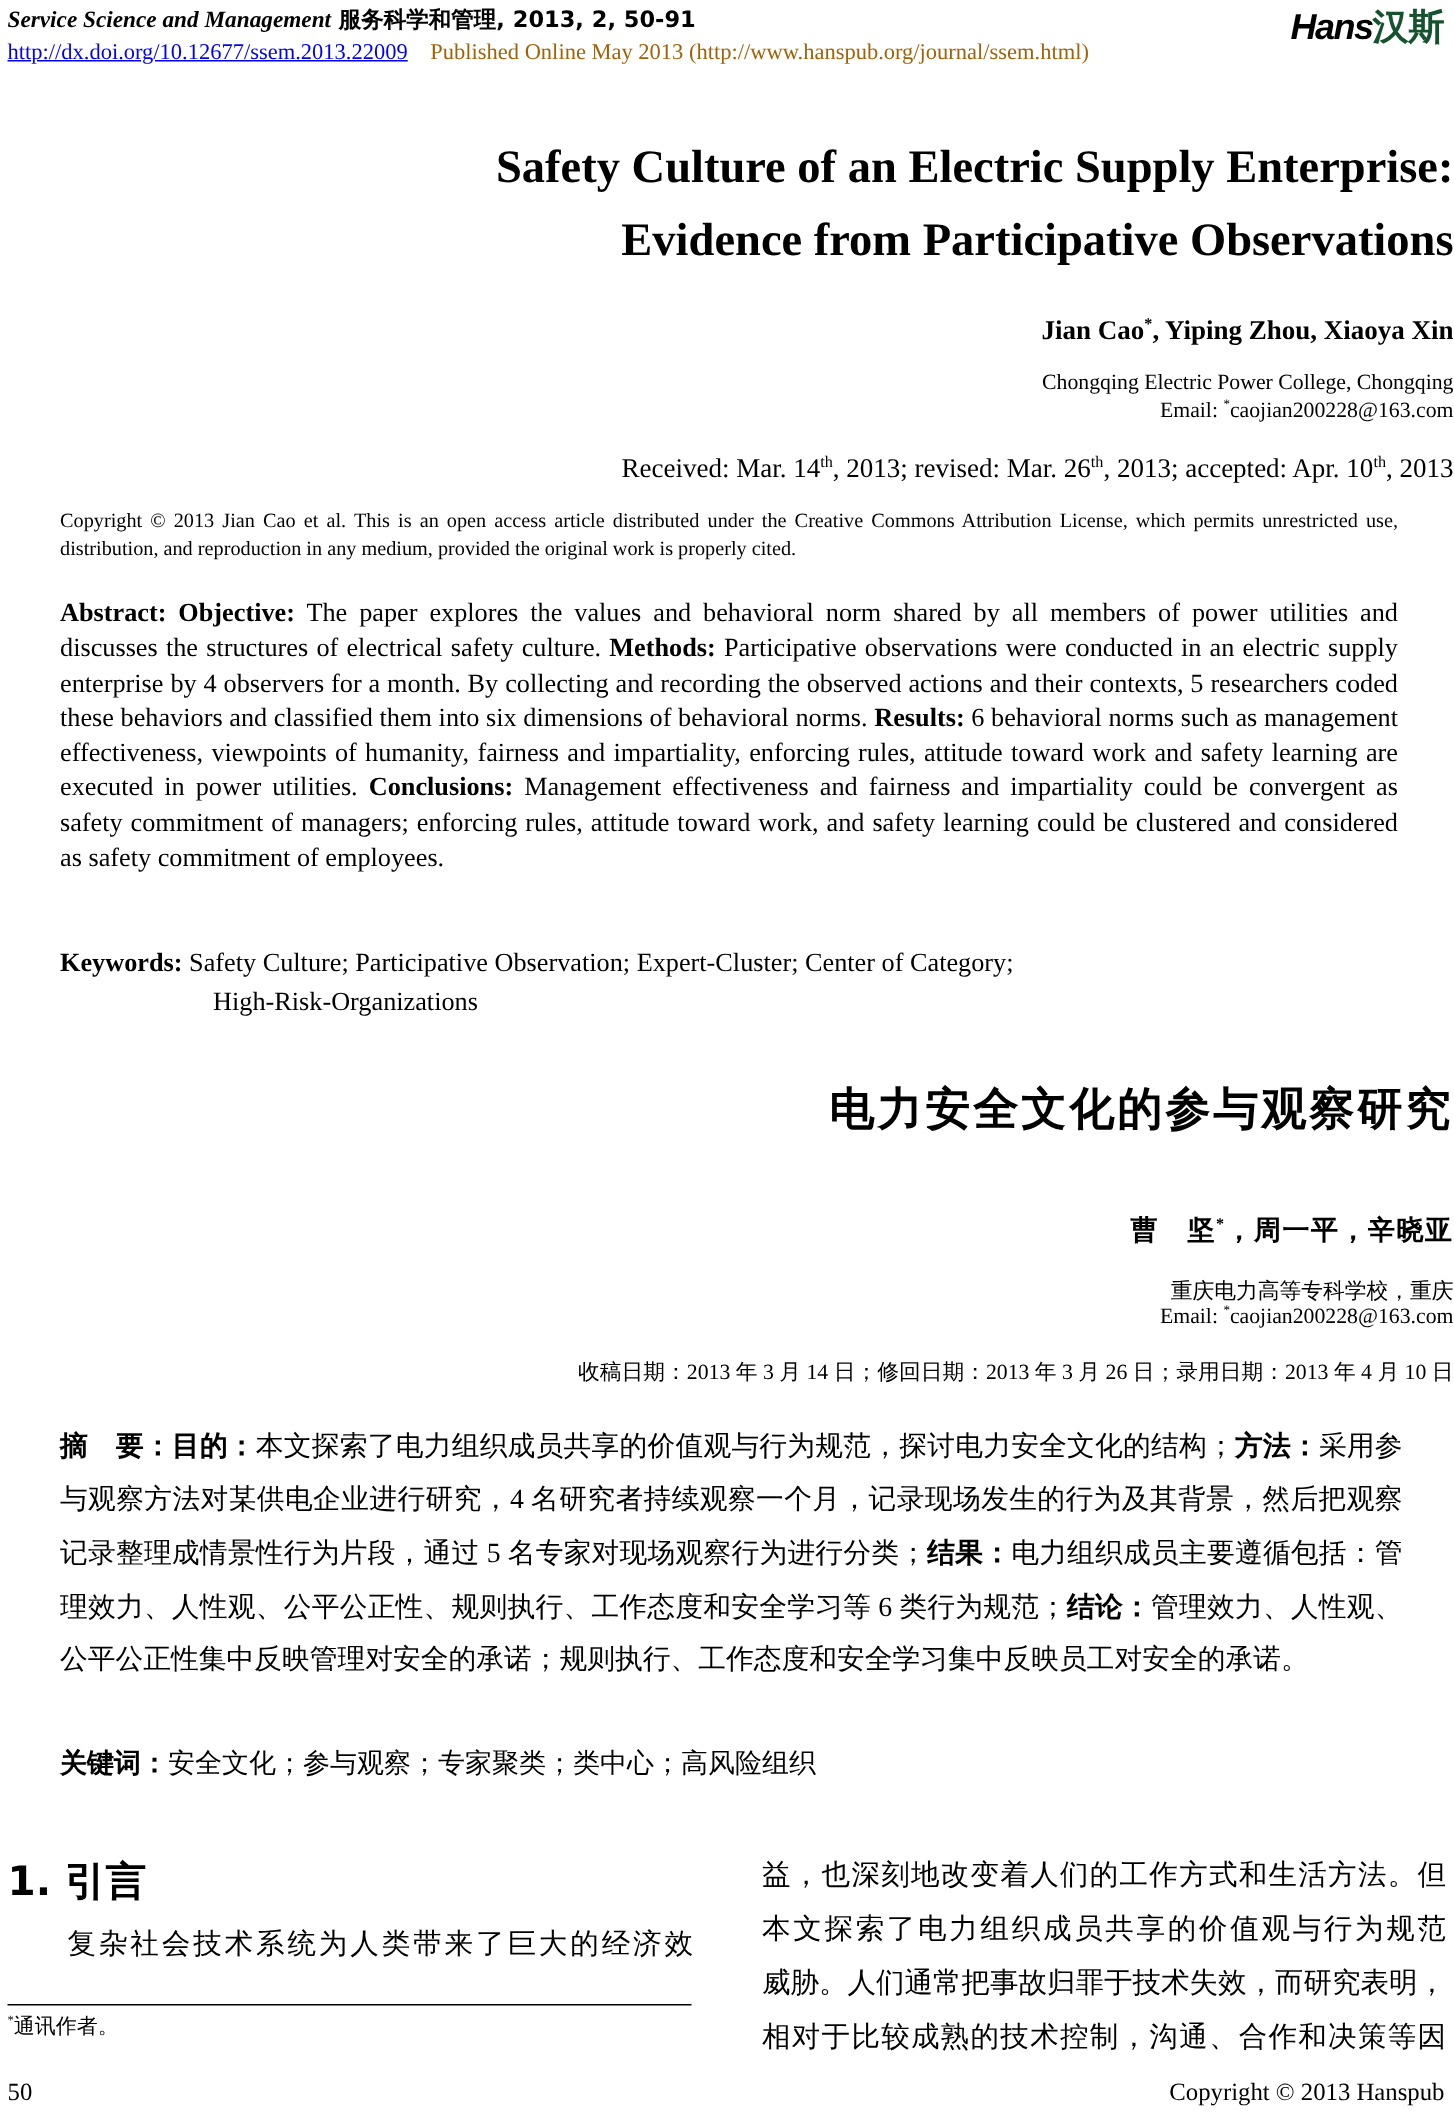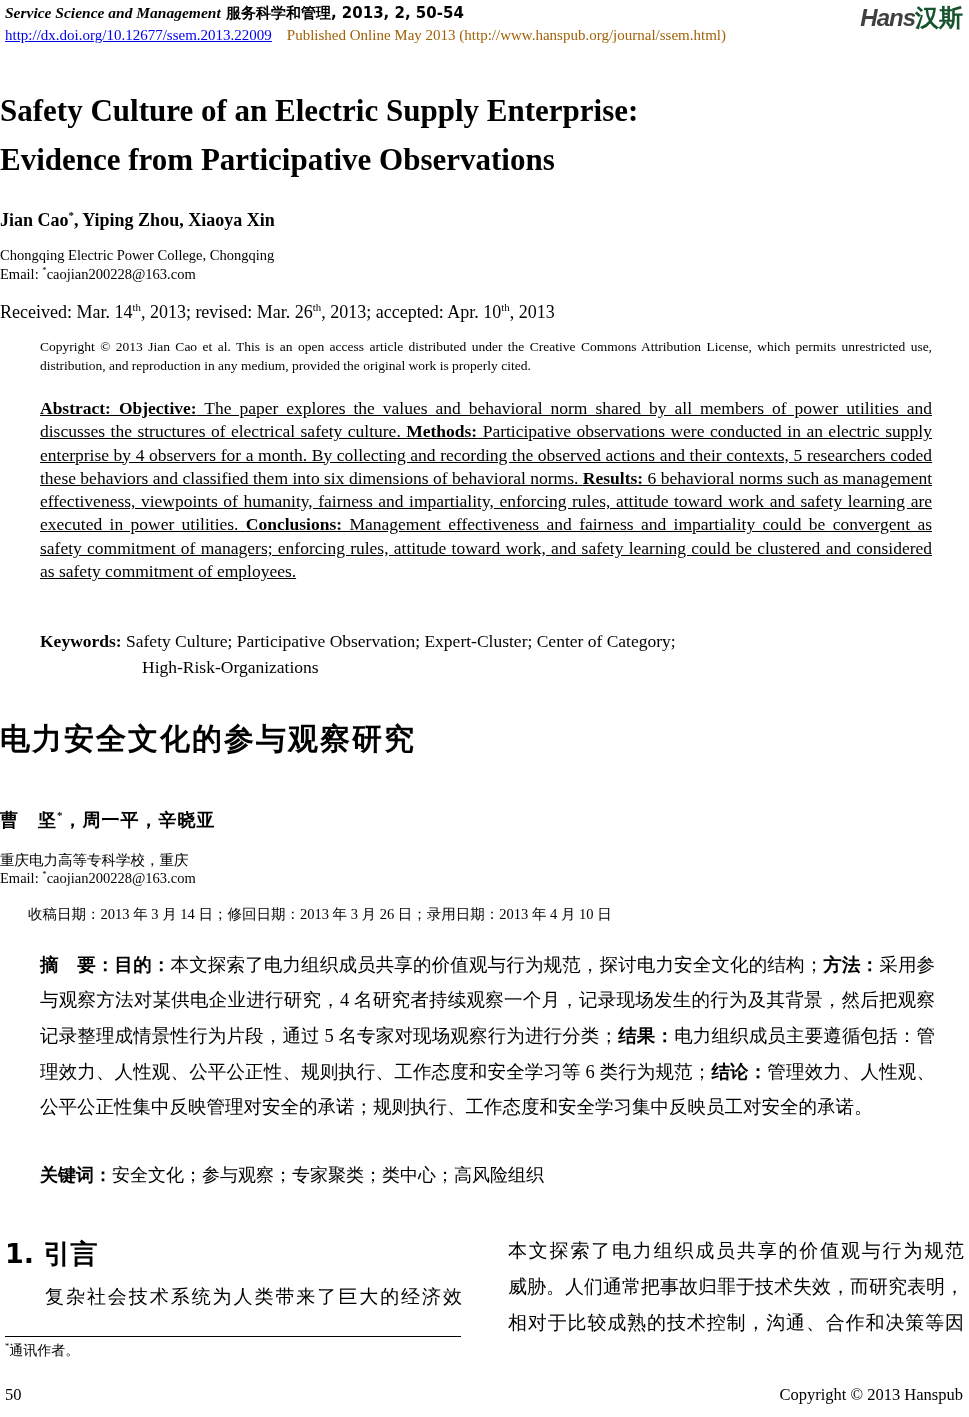--- a/index.html
+++ b/index.html
@@ -3,42 +3,42 @@
 <meta charset="utf-8">
 <style>
   html,body { margin:0; padding:0; background:#ffffff; }
   .page {
     position:relative; width:969px; height:1417px; margin:0 auto;
     background:#ffffff; color:#000;
     font-family:"Liberation Serif","DejaVu Serif",serif;
     overflow:hidden;
   }
   .abs { position:absolute; }
-  .ctr { left:0; right:0; text-align:left; }
+  .ctr { left:0; right:0; text-align:right; }
   .just { text-align:justify; }
   sup { font-size:0.6em; vertical-align:super; line-height:0; }
 
   .hdr-line1 { top:4px; left:5px; font-size:15.5px; white-space:nowrap; }
   .hdr-journal { font-style:italic; font-weight:bold; }
   .hdr-journal-cn { font-weight:bold; font-family:"DejaVu Sans","Liberation Sans",sans-serif; font-size:15px; }
   .hdr-line2 { top:27px; left:5px; font-size:15px; white-space:nowrap; }
   .doi-link { color:#0000ee; text-decoration:underline; cursor:pointer; }
   .hdr-pub { color:#a16207; }
   .logo { top:2px; right:6px; font-size:24px; font-weight:bold; white-space:nowrap; }
   .logo-hans { font-style:italic; font-family:"Liberation Sans","DejaVu Sans",sans-serif; letter-spacing:-1px; }
   .logo-cn { font-family:"DejaVu Sans","Liberation Sans",sans-serif; }
 
   .title { top:86px; font-size:31px; font-weight:bold; line-height:49px; }
   .authors { top:210px; font-size:18px; font-weight:bold; }
   .affil { top:247px; font-size:14.5px; }
   .email { top:266px; font-size:14.5px; }
   .received { top:302px; font-size:18px; }
 
   .license { top:337px; left:40px; width:892px; font-size:13.5px; line-height:19px; }
-  .abstract { top:397px; left:40px; width:892px; font-size:17.5px; line-height:23.3px;text-decoration:underline; }
+  .abstract { top:397px; left:40px; width:892px; font-size:17.5px; line-height:23.3px; }
   .keywords { top:628px; left:40px; width:892px; font-size:17.5px; line-height:26px;
               padding-left:102px; text-indent:-102px; box-sizing:border-box; }
 
   .cn-title { top:719px; font-size:30px; font-weight:bold;
               font-family:"DejaVu Sans","Liberation Sans",sans-serif; letter-spacing:2px; }
   .cn-authors { top:808px; font-size:18px; font-weight:bold; letter-spacing:1px; }
   .cn-affil { top:851px; font-size:14.5px; }
   .cn-email { top:870px; font-size:14.5px; }
   .cn-dates { top:905px; font-size:14.5px;margin-left:28px; }
 
@@ -60,24 +60,24 @@
 
   .seg-b { font-weight:bold; }
   .seg-sans { font-family:"DejaVu Sans","Liberation Sans",sans-serif; }
 </style>
 </head>
 <body>
 
 <div class="page">
 
   <div class="abs hdr-line1">
-    <span class="hdr-journal">Service Science and Management</span><span class="hdr-journal-cn"> 服务科学和管理, 2013, 2, 50-54</span>
+    <span class="hdr-journal">Service Science and Management</span><span class="hdr-journal-cn"> 服务科学和管理, 2013, 2, 50-91</span>
   </div>
   <div class="abs logo">
-    <span class="logo-hans" style="color: #404040;">Hans</span><span class="logo-cn" style="color: #14532d;">汉斯</span>
+    <span class="logo-hans" style="color: #000000;">Hans</span><span class="logo-cn" style="color: #14532d;">汉斯</span>
   </div>
   <div class="abs hdr-line2">
     <a class="doi-link">http://dx.doi.org/10.12677/ssem.2013.22009</a><span>&nbsp;&nbsp;&nbsp;&nbsp;</span><span class="hdr-pub">Published Online May 2013 (http://www.hanspub.org/journal/ssem.html)</span>
   </div>
 
   <div class="abs ctr title">
     <div>Safety Culture of an Electric Supply Enterprise:</div>
     <div>Evidence from Participative Observations</div>
   </div>
   <div class="abs ctr authors"><span>Jian Cao</span><sup>*</sup><span>, Yiping Zhou, Xiaoya Xin</span></div>
@@ -95,20 +95,21 @@
   <div class="abs ctr cn-email"><span>Email: </span><sup>*</sup><span>caojian200228@163.com</span></div>
   <div class="abs ctr cn-dates">收稿日期：2013 年 3 月 14 日；修回日期：2013 年 3 月 26 日；录用日期：2013 年 4 月 10 日</div>
   <div class="abs just cn-abstract"><span class="seg-b seg-sans">摘　要：</span><span class="seg-b seg-sans">目的：</span><span>本文探索了电力组织成员共享的价值观与行为规范，探讨电力安全文化的结构；</span><span class="seg-b seg-sans">方法：</span><span>采用参与观察方法对某供电企业进行研究，4 名研究者持续观察一个月，记录现场发生的行为及其背景，然后把观察记录整理成情景性行为片段，通过 5 名专家对现场观察行为进行分类；</span><span class="seg-b seg-sans">结果：</span><span>电力组织成员主要遵循包括：管理效力、人性观、公平公正性、规则执行、工作态度和安全学习等 6 类行为规范；</span><span class="seg-b seg-sans">结论：</span><span>管理效力、人性观、公平公正性集中反映管理对安全的承诺；规则执行、工作态度和安全学习集中反映员工对安全的承诺。</span></div>
   <div class="abs cn-keywords"><span class="seg-b seg-sans">关键词：</span><span>安全文化；参与观察；专家聚类；类中心；高风险组织</span></div>
 
   <div class="abs sec-heading">1. 引言</div>
   <div class="abs left-para">复杂社会技术系统为人类带来了巨大的经济效</div>
   <div class="abs fn-rule"></div>
   <div class="abs footnote"><sup>*</sup><span>通讯作者。</span></div>
   <div class="abs right-col">
+      <div>益，也深刻地改变着人们的工作方式和生活方法。但</div>
       <div>本文探索了电力组织成员共享的价值观与行为规范</div>
       <div>威胁。人们通常把事故归罪于技术失效，而研究表明，</div>
       <div>相对于比较成熟的技术控制，沟通、合作和决策等因</div>
     </div>
 
   <div class="abs pg-num">50</div>
   <div class="abs ftr-copy">Copyright © 2013 Hanspub</div>
 
 </div>
 

